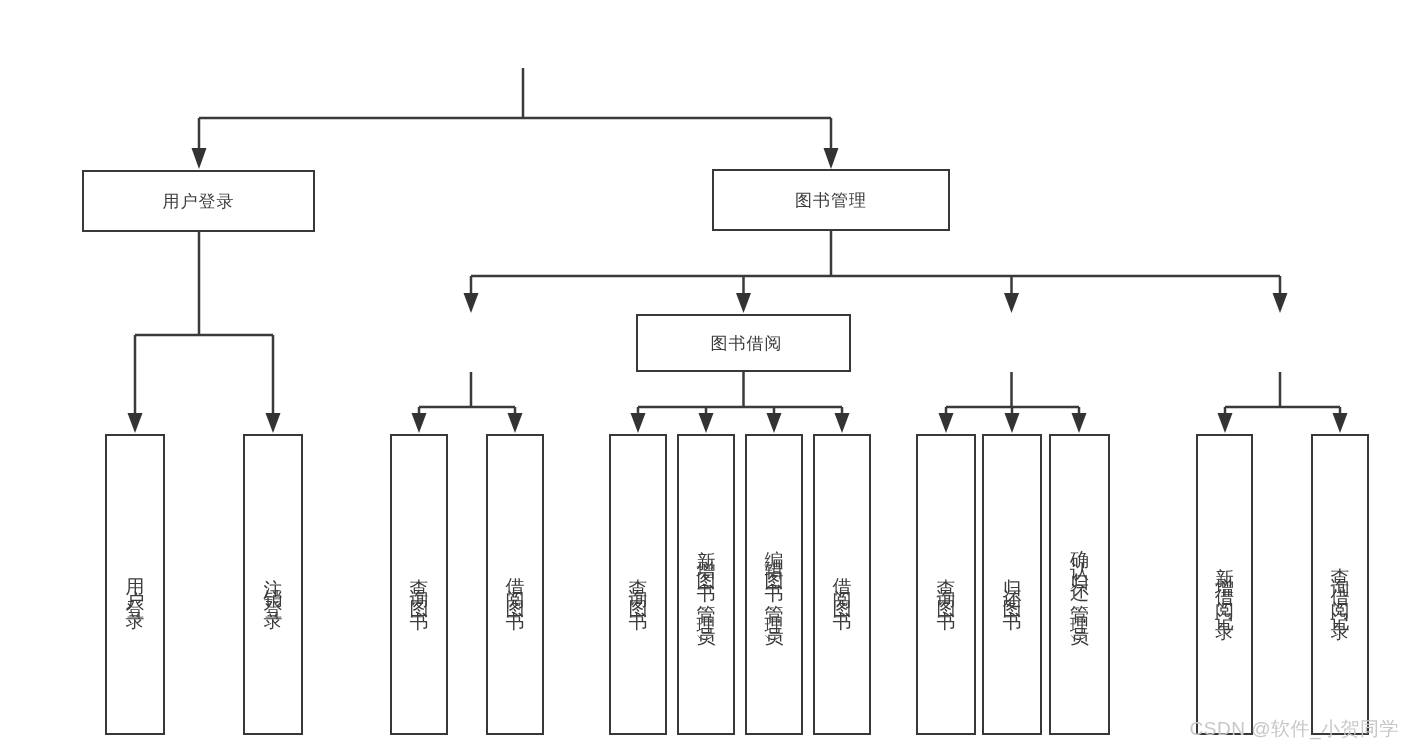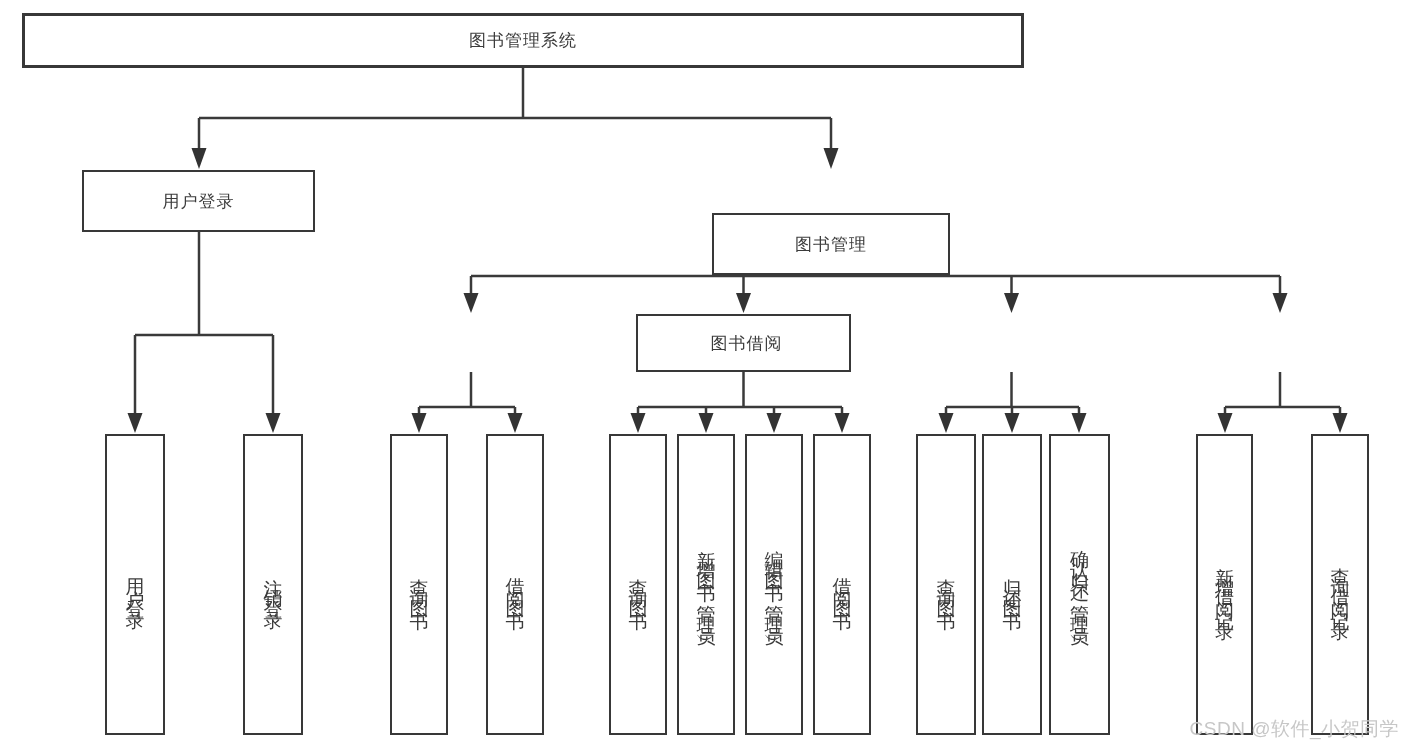--- a/index.html
+++ b/index.html
@@ -109,28 +109,25 @@
       <polygon points="766.5,413 781.5,413 774,433"></polygon>
       <polygon points="834.5,413 849.5,413 842,433"></polygon>
       <polygon points="938.5,413 953.5,413 946,433"></polygon>
       <polygon points="1004.5,413 1019.5,413 1012,433"></polygon>
       <polygon points="1071.5,413 1086.5,413 1079,433"></polygon>
       <polygon points="1217.5,413 1232.5,413 1225,433"></polygon>
       <polygon points="1332.5,413 1347.5,413 1340,433"></polygon>
     </g>
   </svg>
 
-  <div class="node h root">
-    <span>图书管理系统</span>
-  </div>
 
   <div class="node h" style="left:82px;top:170px;width:233px;height:62px;">
     <span>用户登录</span>
   </div>
-  <div class="node h" style="left:712px;top:169px;width:238px;height:62px;margin-top:44px;">
+  <div class="node h" style="left:712px;top:169px;width:238px;height:62px;">
     <span>图书管理</span>
   </div>
 
   <div class="node h" style="left:636px;top:314px;width:215px;height:58px;padding-left:6px;">
     <span>图书借阅</span>
   </div>
 
   <div class="node leaf" style="left:105px;width:60px;">
     <span>用户登录</span>
   </div>

